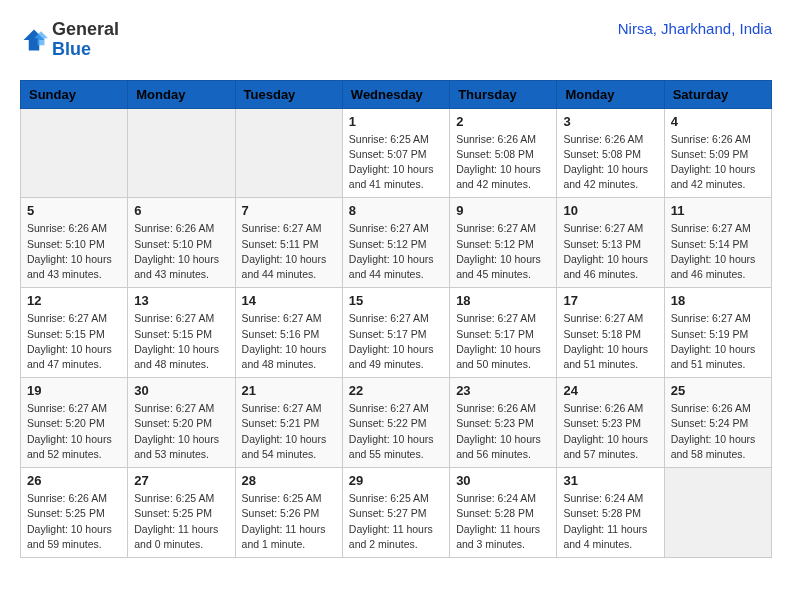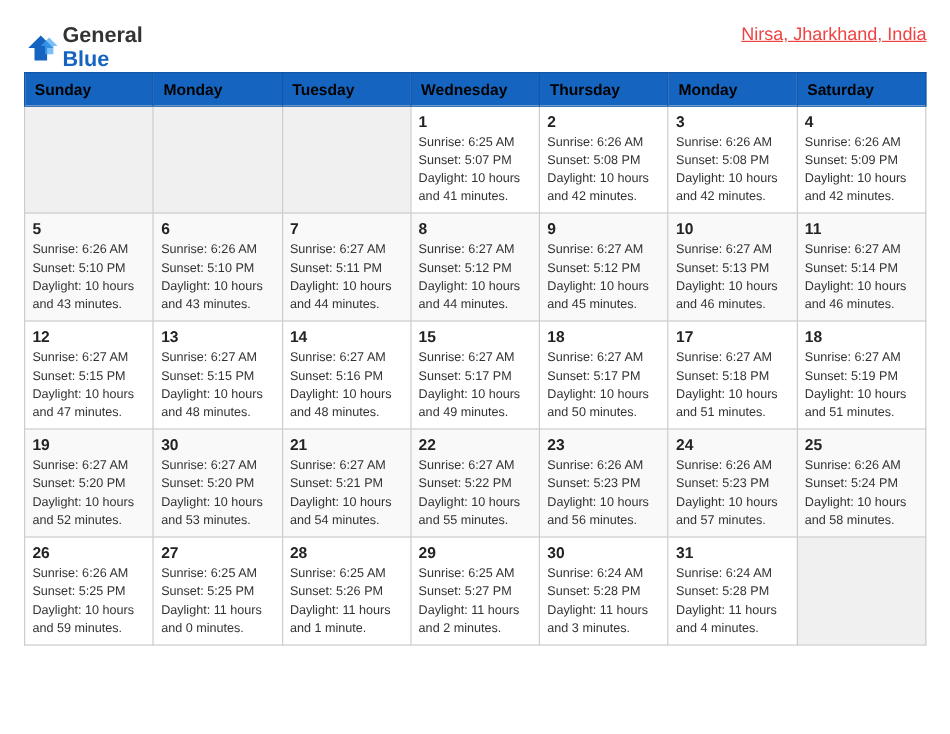--- a/index.html
+++ b/index.html
@@ -7,21 +7,21 @@
       font-family: Arial, sans-serif;
       background: #fff;
       width: 792px;
       min-height: 612px;
       padding: 20px;
     }
     .header {
       display: flex;
       justify-content: space-between;
       align-items: flex-start;
-      margin-bottom: 0;
+      margin-bottom: 20px;
       gap: 48px;
     }
     .logo {
       display: flex;
       align-items: center;
       gap: 4px;
     }
     .logo-text {
       font-size: 18px;
       font-weight: bold;
@@ -36,22 +36,21 @@
     .title-block {
       text-align: right;
     }
     .month-title {
       font-size: 32px;
       font-weight: bold;
       color: #222;
     }
     .subtitle {
       font-size: 15px;
-      color: #ef4444;
-      text-decoration: underline;
+      color: #1d4ed8;
     }
     .calendar {
       width: 100%;
       border-collapse: collapse;
       border: 1px solid #ccc;
     }
     .calendar th {
       background-color: #1565c0;
       color: #000000;
       font-size: 13px;

